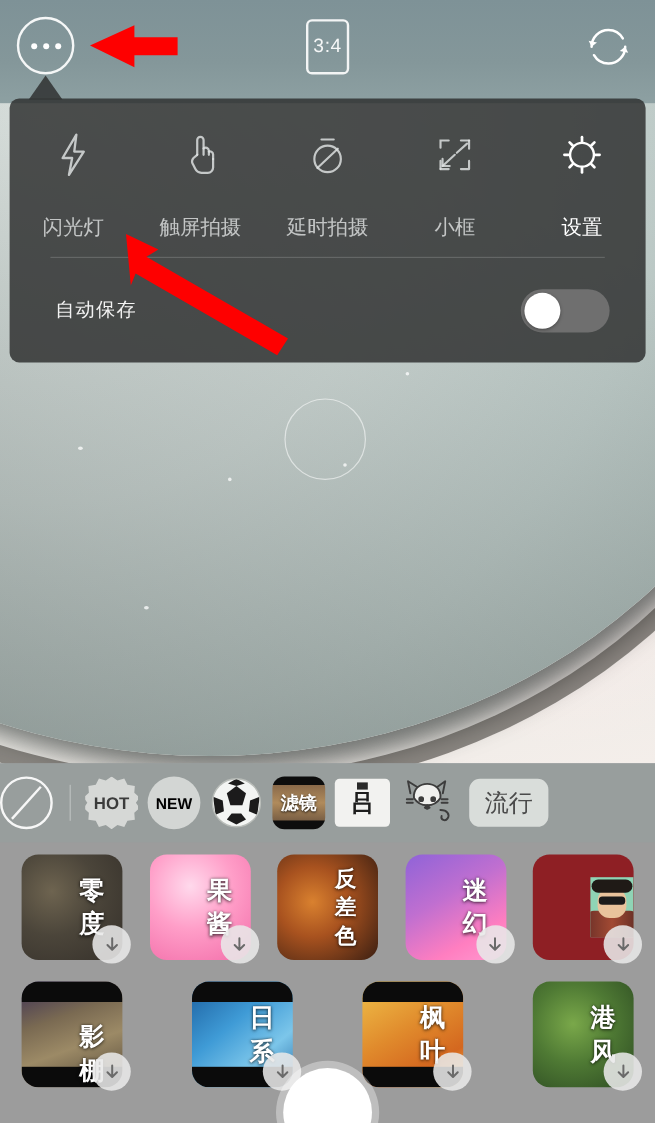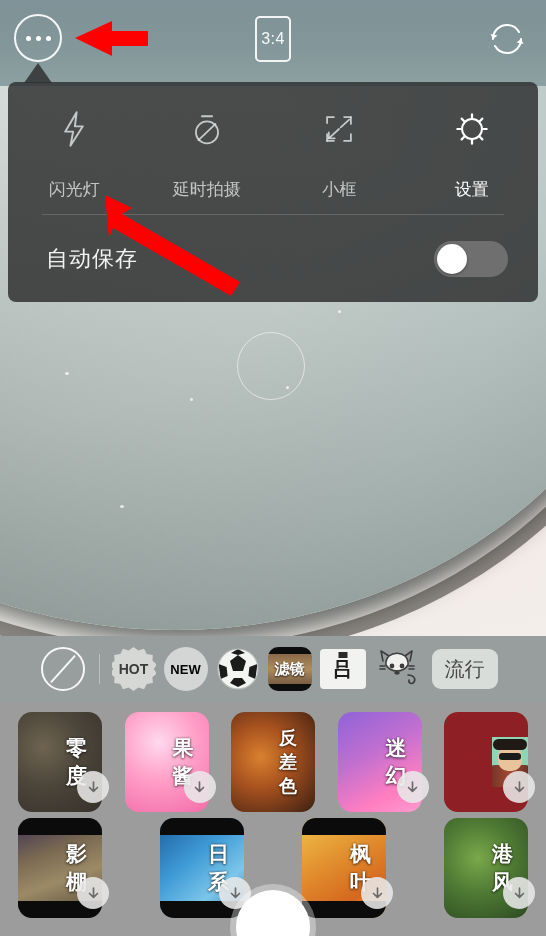--- a/index.html
+++ b/index.html
@@ -91,41 +91,40 @@
   .p-item.active .p-lab{ color:#fff; }
   .divider{
     position:absolute; left:34px; top:132px; width:462px; height:1px;
     background:rgba(255,255,255,.16);
   }
   .save-row{
     position:absolute; left:0; top:133px; width:530px; height:87px;
     display:flex; align-items:center; justify-content:space-between;
     padding:0 30px 0 38px;
   }
-  .save-lab{ font-size:22px; color:#f2f2f2; letter-spacing:1px; }
+  .save-lab{ font-size:16px; color:#f2f2f2; letter-spacing:1px; }
   .toggle{
     width:74px; height:36px; border-radius:18px;
     background:#6f6f6f; position:relative;
   }
   .toggle .knob{
     position:absolute; left:3px; top:3px; width:30px; height:30px;
     border-radius:50%; background:#fff;
     box-shadow:0 1px 3px rgba(0,0,0,.35);
   }
 
   
   .arrow-svg{ position:absolute; left:0; top:0; width:546px; height:936px; pointer-events:none; z-index:20; }
 
   
   .catbar{
     position:absolute; left:0; top:636px; width:546px; height:66px;
     background:rgba(150,160,158,.55);
     display:flex; align-items:center;
-    padding:0 12px;
-    justify-content:center;
+    padding:0 0;
   }
   .cat{ margin-right:8px; display:flex; align-items:center; justify-content:center; flex:0 0 auto; }
   .cat-none{ width:44px; height:44px; border:2px solid rgba(255,255,255,.92); border-radius:50%; position:relative; }
   .cat-none::after{
     content:""; position:absolute; left:50%; top:2px; width:2px; height:36px;
     background:rgba(255,255,255,.92); transform:translateX(-50%) rotate(42deg); transform-origin:center;
   }
   .cat-sep{ width:1px; height:30px; background:rgba(255,255,255,.35); margin:0 12px 0 6px; flex:0 0 auto; }
   .badge-hot{
     width:44px; height:44px; background:#d6d8d6; color:#3b3b3b;
@@ -163,21 +162,21 @@
     color:#4a4a4a; font-size:20px;
   }
 
   .grid-sheet{
     position:absolute; left:0; top:702px; width:546px; height:234px;
     background:#9c9c9c;
   }
   .grid-row{ display:flex; justify-content:space-between; padding:10px 18px 0 18px; }
   .cell{ position:relative; width:84px; height:84px; }
   .thumb{
-    width:84px; height:100px; border-radius:14px; overflow:hidden;
+    width:84px; height:88px; border-radius:14px; overflow:hidden;
     display:flex; align-items:center; justify-content:center;
     position:relative;
     padding-left:48px;
   }
   .thumb span{
     position:relative; z-index:2;
     font-size:21px; font-weight:bold; color:#fff; letter-spacing:2px;
     text-shadow:0 1px 3px rgba(0,0,0,.6), 0 0 2px rgba(0,0,0,.5);
   }
   .dl{
@@ -209,21 +208,21 @@
   }
   .t-photo .glass{
     position:absolute; left:50%; top:16px; transform:translateX(-50%);
     width:22px; height:7px; border-radius:3px; background:#1b1b1b;
   }
   .t-photo .body{
     position:absolute; left:50%; bottom:0; transform:translateX(-50%);
     width:46px; height:22px; border-radius:8px 8px 0 0;
     background:linear-gradient(90deg,#6b2f28,#a24a33,#5e2a24);
   }
-  .t-yingpeng{ background:linear-gradient(160deg,#3a2f55 0%,#7a6a52 35%,#9c8a66 60%,#4f4436 100%); }
+  .t-yingpeng{ background:linear-gradient(160deg,#3a2f55 0%,#7a6a52 35%,#9c8a66 60%,#4f4436 100%);align-items:flex-end; }
   .t-rixi{ background:linear-gradient(140deg,#1b5e9e 0%,#3f9bd6 40%,#7cc6ea 70%,#2a6fa8 100%); }
   .t-mitao{ background:linear-gradient(150deg,#e8c4cc 0%,#d9a3b5 40%,#c78fa6 70%,#e3bfc8 100%); }
   .t-fengye{ background:linear-gradient(150deg,#f0c24a 0%,#e08a2c 45%,#d4671f 75%,#f2c15a 100%); }
   .t-gangfeng{ background:radial-gradient(circle at 40% 40%,#7aa84a 0%,#4f7a34 45%,#2c4a22 100%); }
 
   .shutter{
     position:absolute; left:236px; top:890px; width:74px; height:74px;
     border-radius:50%; background:#fff;
     box-shadow:0 0 0 6px rgba(255,255,255,.35);
     z-index:12;
@@ -276,20 +275,31 @@
 
       <div class="p-item">
         <div class="p-ico">
           <svg viewBox="0 0 34 44" width="30" height="40">
             <path d="M20 3 L7 25 H16 L13 41 L27 19 H18 Z" fill="none" stroke="rgba(225,228,228,.82)" stroke-width="2.2" stroke-linejoin="round"></path>
           </svg>
         </div>
         <div class="p-lab">闪光灯</div>
       </div>
 
+      <div class="p-item">
+        <div class="p-ico">
+          <svg viewBox="0 0 34 44" width="30" height="40">
+            <path d="M14 22 V8 a3 3 0 0 1 6 0 v14" fill="none" stroke="rgba(225,228,228,.82)" stroke-width="2.1" stroke-linecap="round"></path>
+            <path d="M20 16 a3 3 0 0 1 5 2 v4" fill="none" stroke="rgba(225,228,228,.82)" stroke-width="2.1" stroke-linecap="round"></path>
+            <path d="M25 19 a3 3 0 0 1 4 2.5 V26" fill="none" stroke="rgba(225,228,228,.82)" stroke-width="2.1" stroke-linecap="round"></path>
+            <path d="M14 22 l-3.5 3 a5 5 0 0 0 -.5 6 l2 4 a7 7 0 0 0 6 4 h6 a5 5 0 0 0 5-5 v-8" fill="none" stroke="rgba(225,228,228,.82)" stroke-width="2.1" stroke-linecap="round"></path>
+          </svg>
+        </div>
+        <div class="p-lab">触屏拍摄</div>
+      </div>
 
       <div class="p-item">
         <div class="p-ico">
           <svg viewBox="0 0 40 44" width="34" height="40">
             <circle cx="20" cy="26" r="13" fill="none" stroke="rgba(225,228,228,.82)" stroke-width="2.1"></circle>
             <line x1="10" y1="35" x2="30" y2="16" stroke="rgba(225,228,228,.82)" stroke-width="2.1" stroke-linecap="round"></line>
             <line x1="14" y1="7" x2="26" y2="7" stroke="rgba(225,228,228,.82)" stroke-width="2.1" stroke-linecap="round"></line>
           </svg>
         </div>
         <div class="p-lab">延时拍摄</div>

